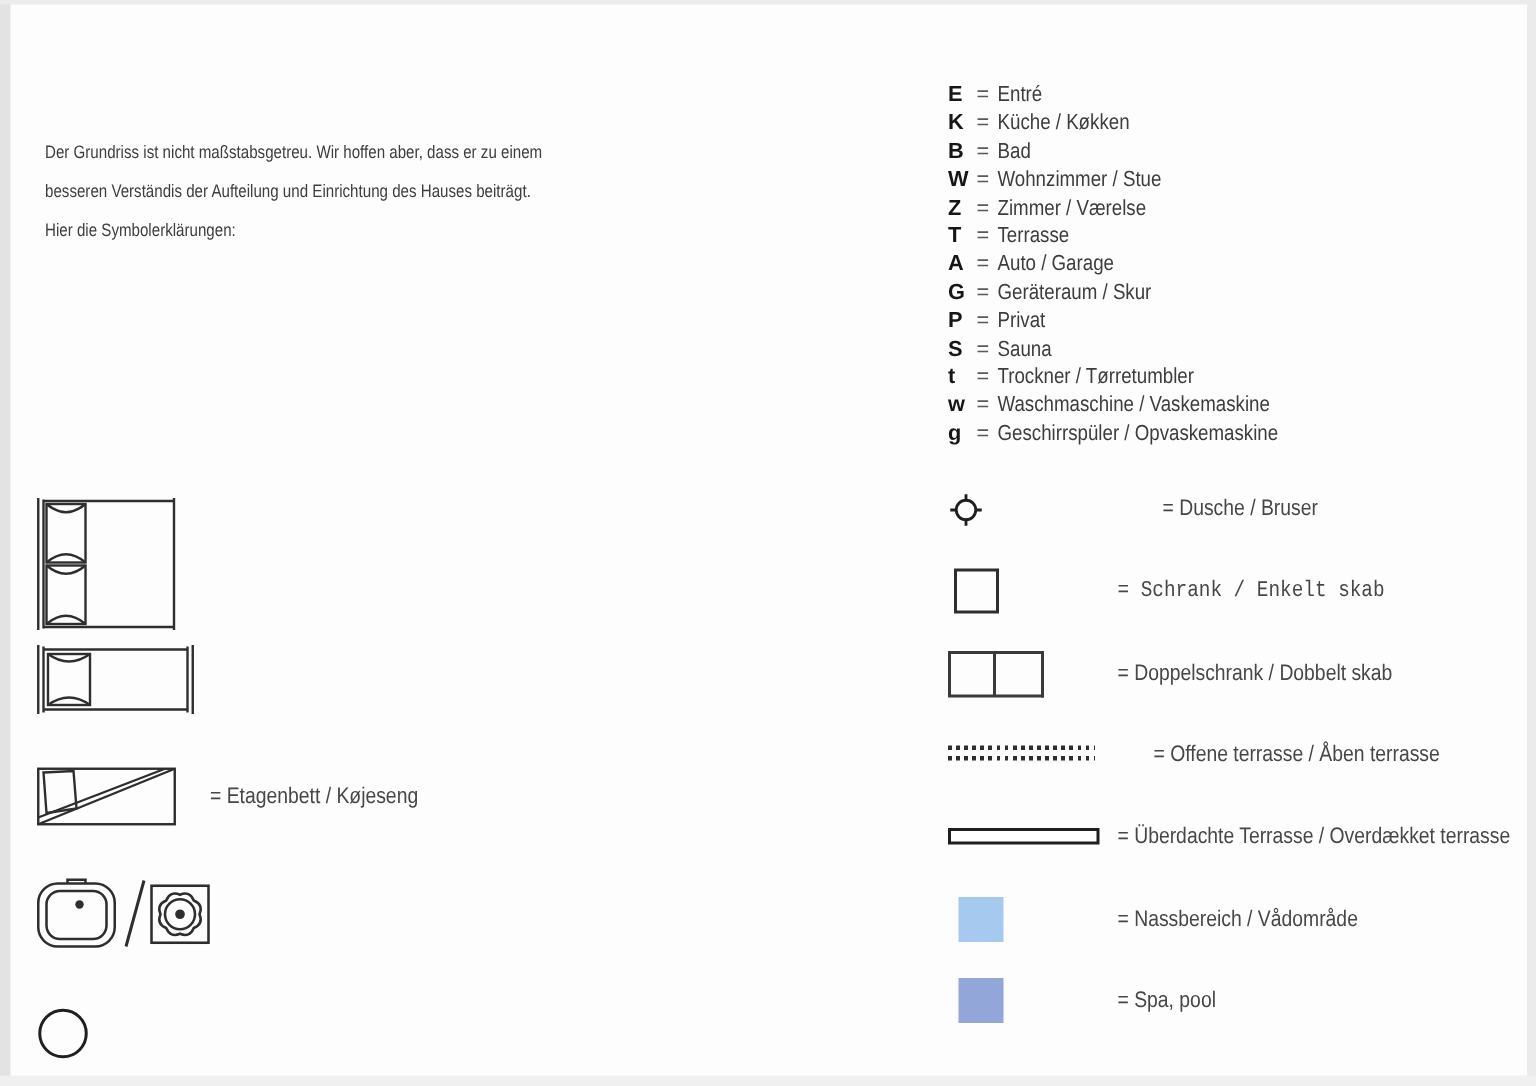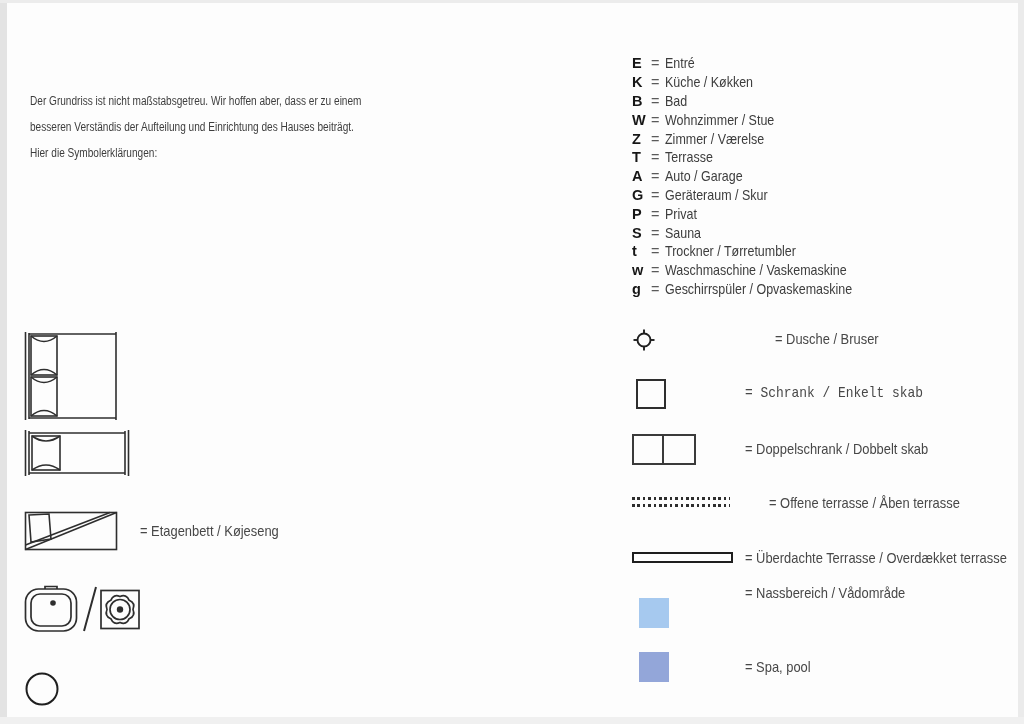--- a/index.html
+++ b/index.html
@@ -226,21 +226,21 @@
   <div class="legend-label" style="left:729px;top:494px;margin-left:40px;">
     <span class="cx s86">= Offene terrasse / Åben terrasse</span>
   </div>
 
   <div class="icon-abs bar" style="left:632px;top:552px;"></div>
   <div class="legend-label" style="left:745px;top:549px;">
     <span class="cx s86">= Überdachte Terrasse / Overdækket terrasse</span>
   </div>
 
   <div class="icon-abs swatch" style="left: 639px; top: 598px; background-color: rgb(166, 201, 239);"></div>
-  <div class="legend-label" style="left:745px;top:584px;">
+  <div class="legend-label" style="left:745px;top:604px;">
     <span class="cx s86">= Nassbereich / Vådområde</span>
   </div>
 
   <div class="icon-abs swatch" style="left: 639px; top: 652px; background-color: rgb(147, 166, 217);"></div>
   <div class="legend-label" style="left:745px;top:658px;">
     <span class="cx s86">= Spa, pool</span>
   </div>
 </div>
 
 </body></html>

